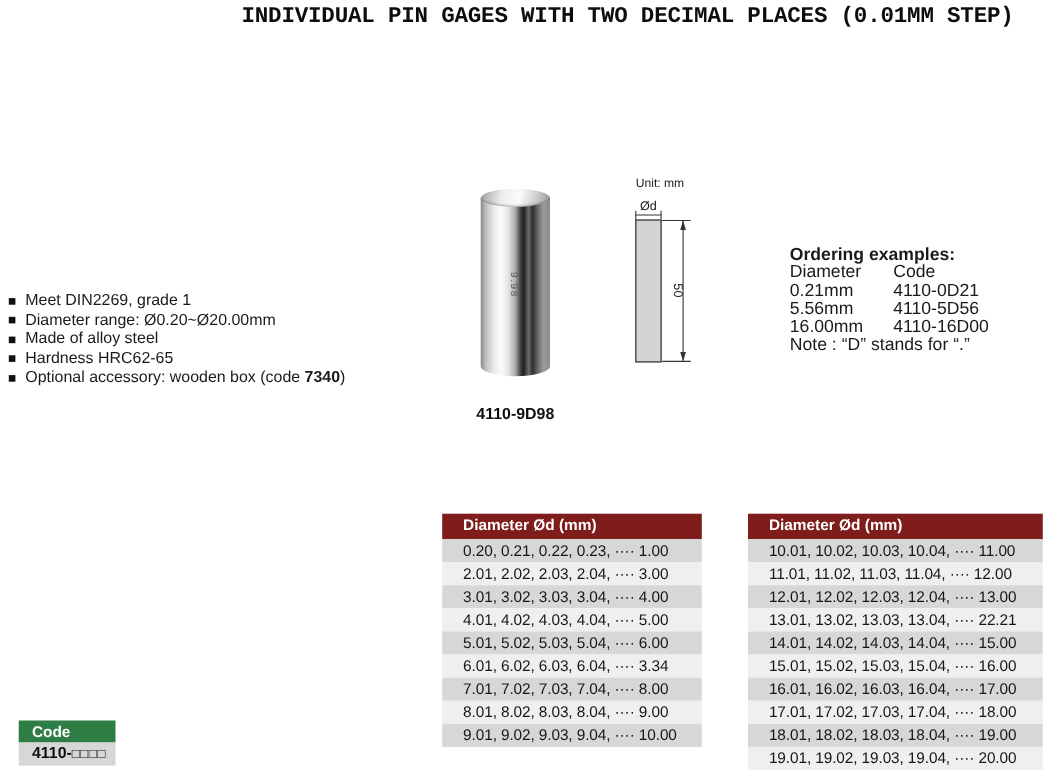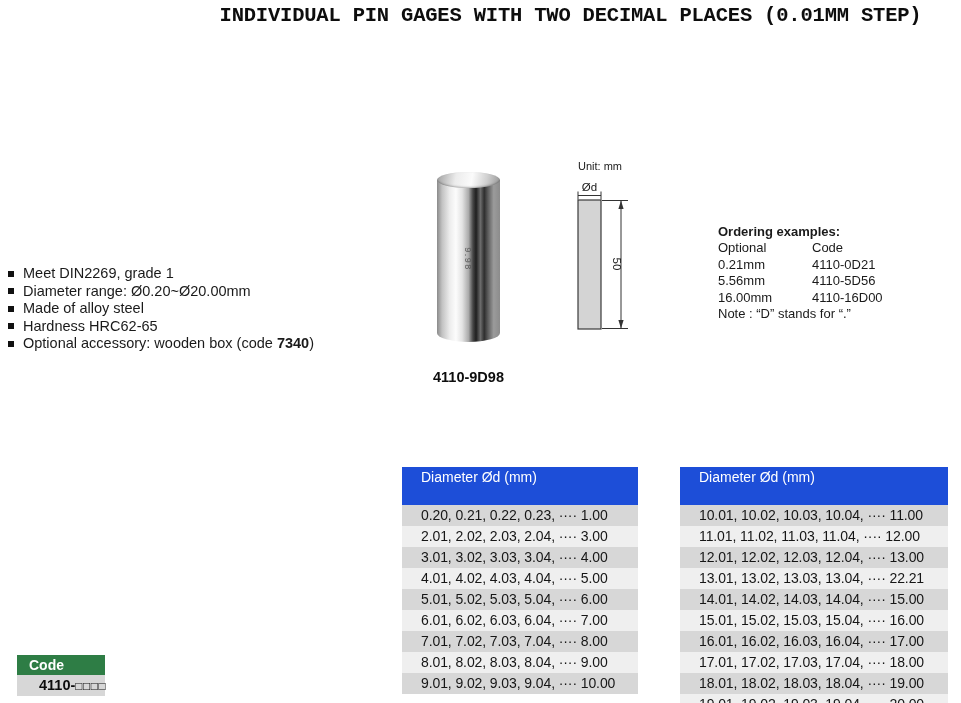--- a/index.html
+++ b/index.html
@@ -40,48 +40,48 @@
   .model-label {
     position:absolute; left:406px; top:369px; width:125px; text-align:center;
     font-size:14.5px; font-weight:bold; color:#0d0d0d;
   }
 
   
   .drawing { position:absolute; left:565px; top:158px; }
   .drawing text { font-family:"Liberation Sans", sans-serif; fill:#1a1a1a; }
 
   
-  .ordering { position:absolute; left:718px; top:224px; width:235px; font-size:13px; line-height:16.4px; }
+  .ordering { position:absolute; left:718px; top:224px; width:235px; font-size:16px; line-height:16.4px; }
   .ordering .o-head { font-weight:bold; }
   .ordering .o-row span.c1 { display:inline-block; width:94px; }
   .ordering .o-note { white-space:nowrap; }
 
   
   .dtable { position:absolute; }
   .dtable .th {
-    height:38px; line-height:21px; background:#1d4ed8; color:#ffffff;
-    font-weight:normal; font-size:14px; padding-left:19px; box-sizing:border-box; white-space:nowrap;
+    height:23px; line-height:21px; background:#7f1d1d; color:#ffffff;
+    font-weight:bold; font-size:14px; padding-left:19px; box-sizing:border-box; white-space:nowrap;
   }
   .dtable .tr {
     height:21px; line-height:21px; font-size:14px; color:#161616;
     padding-left:19px; box-sizing:border-box; letter-spacing:-0.1px; white-space:nowrap;
   }
   .dtable .tr:nth-child(even) { background:#d7d7d7; }
   .dtable .tr:nth-child(odd)  { background:#efefef; }
   .t-left  { left:402px; top:467px; width:236px; }
   .t-right { left:680px; top:467px; width:268px; }
 
   
   .codeblock { position:absolute; left:17px; top:655px; width:88px; }
   .codeblock .cb-head {
     height:20px; line-height:20px; background:#2e7d45; color:#fff;
     font-weight:bold; font-size:14px; padding-left:12px;
   }
   .codeblock .cb-val {
-    height:21px; line-height:21px; background:#d7d7d7; padding-left:22px;
+    height:21px; line-height:21px; background:#d7d7d7; padding-left:12px;
     font-size:14.5px; font-weight:bold; color:#0d0d0d; white-space:nowrap;
   }
   .codeblock .cb-val .boxes { font-weight:bold; font-size:12px; letter-spacing:0.5px; }
 </style>
 </head>
 <body>
 
 <div class="page">
 
   <div class="title">INDIVIDUAL PIN GAGES WITH TWO DECIMAL PLACES (0.01MM STEP)</div>
@@ -131,42 +131,42 @@
 
     <line x1="56" y1="43" x2="56" y2="170" stroke="#333" stroke-width="1"></line>
     <polygon points="56,42.5 53.4,51 58.6,51" fill="#333"></polygon>
     <polygon points="56,170.5 53.4,162 58.6,162" fill="#333"></polygon>
     <text x="47.5" y="106" font-size="11.5" text-anchor="middle" transform="rotate(90 47.5 106)">50</text>
   </svg>
 
   <div class="ordering">
     <div class="o-head">Ordering examples:</div>
     <div class="o-row">
-      <span class="c1">Optional</span><span>Code</span>
+      <span class="c1">Diameter</span><span>Code</span>
     </div>
     <div class="o-row">
       <span class="c1">0.21mm</span><span>4110-0D21</span>
     </div>
     <div class="o-row">
       <span class="c1">5.56mm</span><span>4110-5D56</span>
     </div>
     <div class="o-row">
       <span class="c1">16.00mm</span><span>4110-16D00</span>
     </div>
     <div class="o-note">Note : “D” stands for “.”</div>
   </div>
 
   <div class="dtable t-left">
     <div class="th">Diameter Ød (mm)</div>
     <div class="tr">0.20, 0.21, 0.22, 0.23, ···· 1.00</div>
     <div class="tr">2.01, 2.02, 2.03, 2.04, ···· 3.00</div>
     <div class="tr">3.01, 3.02, 3.03, 3.04, ···· 4.00</div>
     <div class="tr">4.01, 4.02, 4.03, 4.04, ···· 5.00</div>
     <div class="tr">5.01, 5.02, 5.03, 5.04, ···· 6.00</div>
-    <div class="tr">6.01, 6.02, 6.03, 6.04, ···· 7.00</div>
+    <div class="tr">6.01, 6.02, 6.03, 6.04, ···· 3.34</div>
     <div class="tr">7.01, 7.02, 7.03, 7.04, ···· 8.00</div>
     <div class="tr">8.01, 8.02, 8.03, 8.04, ···· 9.00</div>
     <div class="tr">9.01, 9.02, 9.03, 9.04, ···· 10.00</div>
   </div>
 
   <div class="dtable t-right">
     <div class="th">Diameter Ød (mm)</div>
     <div class="tr">10.01, 10.02, 10.03, 10.04, ···· 11.00</div>
     <div class="tr">11.01, 11.02, 11.03, 11.04, ···· 12.00</div>
     <div class="tr">12.01, 12.02, 12.03, 12.04, ···· 13.00</div>

